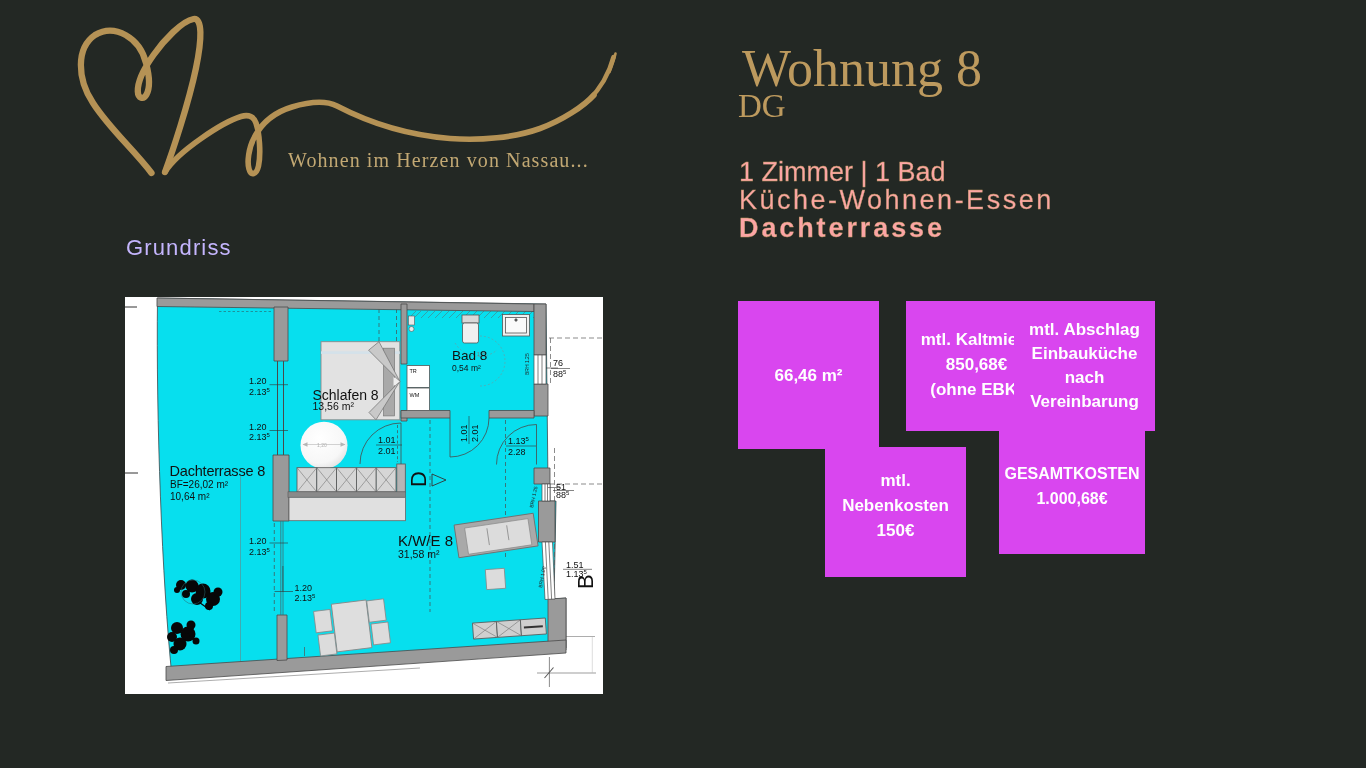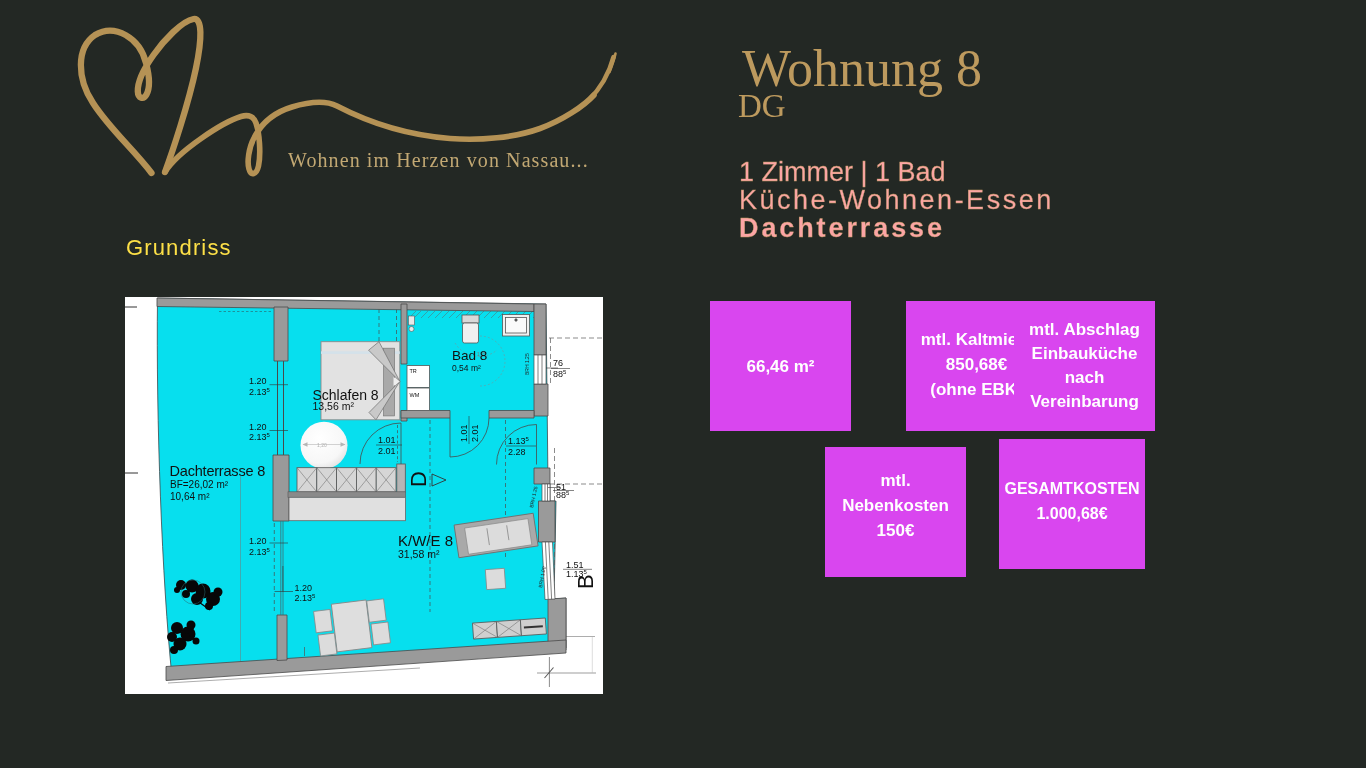--- a/index.html
+++ b/index.html
@@ -16,37 +16,37 @@
   <g fill="none" stroke="#b59255" stroke-linecap="round" stroke-linejoin="round">
     <path d="M 91.5 163 C 74 140 49 118 33 93 C 17 69 16 38 35 25 C 55 13 80 28 86 53 C 89.5 66 90 78 86.5 84.5 C 83.5 90 78 88.5 77.8 81.5 C 77.5 72 83.5 59 93.5 45 C 104 30 122 11 133.5 9 C 142.5 7.7 142 29 136 58 C 128.5 94 112 143 105 162" stroke-width="6.3"></path>
     <path d="M 105 162 C 118 141 163 112 181 106.5 C 189 104 194 107 196 113 C 199.5 123 201 144 198.5 156 C 196.5 165 191 166 189 159 C 187 152.5 188.5 138 194 128 C 200 116 212 103 232 97 C 255 90 268 91.5 277 96 C 300 108 340 124.5 390 128.5 C 420 131 455 127.5 480 118.5 C 503 110 524 96 534 85" stroke-width="5.6"></path>
     <path d="M 528 91 C 539 80 549 64 553.5 47" stroke-width="4.6"></path>
     <path d="M 549.5 62 C 552.5 54.5 554.5 48.5 555.5 43.5" stroke-width="2.6"></path>
   </g>
 </svg>
 
 <div class="abs" style="left:288px;top:149px;font-family:'Liberation Serif',serif;font-size:20px;letter-spacing:1.1px;color:#c2a873;white-space:nowrap;">Wohnen im Herzen von Nassau...</div>
 
-<div class="abs" style="left:126px;top:235px;font-size:22px;color:#fde047;letter-spacing:1.15px;">Grundriss</div>
+<div class="abs" style="left:126px;top:235px;font-size:22px;color:#c4b5fd;letter-spacing:1.15px;">Grundriss</div>
 
 <div class="abs goldtxt" style="left:742px;top:42.5px;font-family:'Liberation Serif',serif;font-size:52px;line-height:1;white-space:nowrap;">Wohnung 8</div>
 
 <div class="abs goldtxt" style="left:738px;top:90px;font-family:'Liberation Serif',serif;font-size:33px;line-height:1;">DG</div>
 
 <div class="abs" style="left:739px;top:158px;font-size:27px;line-height:28px;color:#fca5a5;white-space:nowrap;-webkit-text-stroke:0.35px #bc985c;"><span>1 Zimmer | 1 Bad</span><br><span style="letter-spacing:2.5px;">Küche-Wohnen-Essen</span><br><span style="letter-spacing:2.9px;font-weight:bold;">Dachterrasse</span></div>
 
-<div class="box" style="left:710px;top:301px;width:141px;height:130px;">66,46 m²</div>
+<div class="box" style="left:738px;top:301px;width:141px;height:148px;">66,46 m²</div>
 
 <div class="box" style="left:906px;top:301px;width:141px;height:130px;padding-bottom:4px;box-sizing:border-box;">mtl. Kaltmiete<br>850,68€<br>(ohne EBK)</div>
 
 <div class="box" style="left:1014px;top:301px;width:141px;height:130px;line-height:24px;">mtl. Abschlag<br>Einbauküche<br>nach<br>Vereinbarung</div>
 
 <div class="box" style="left:825px;top:447px;width:141px;height:130px;padding-bottom:13px;box-sizing:border-box;">mtl.<br>Nebenkosten<br>150€</div>
 
-<div class="box" style="left:999px;top:439px;width:146px;height:130px;font-size:16px;padding-bottom:6px;box-sizing:border-box;">GESAMTKOSTEN<br>1.000,68€</div>
+<div class="box" style="left:999px;top:424px;width:146px;height:130px;font-size:16px;padding-bottom:6px;box-sizing:border-box;">GESAMTKOSTEN<br>1.000,68€</div>
 
 <svg class="abs" style="left:125px;top:297px;" width="478" height="397" viewBox="125 297 478 397" font-family="Liberation Sans, sans-serif" fill="#111111">
 
   <rect x="125" y="297" width="478" height="397" fill="#ffffff"></rect>
 
   <path d="M 157.5 298 L 546 304 L 548 484 L 550 484 L 550 501 L 556 501 L 554 599 L 566 598 L 566 650 L 172 677 C 162 580 156 420 157.5 298 Z" fill="#07dfee" stroke="#40464a" stroke-width="0.8"></path>
 
   <g stroke="#55777a" stroke-width="0.6">
     <path d="M409 318 l7 -7 M414 318 l7 -7 M421 318 l7 -7 M428 318 l7 -7 M435 318 l7 -7 M442 318 l7 -7 M449 318 l7 -7 M456 318 l7 -7 M463 318 l7 -7 M470 318 l7 -7 M477 318 l7 -7 M484 318 l7 -7 M491 318 l7 -7 M498 318 l7 -7 M505 318 l7 -7 M512 318 l7 -7 M519 318 l7 -7 M526 318 l7 -7 M533 318 l7 -7"></path>
   </g>

